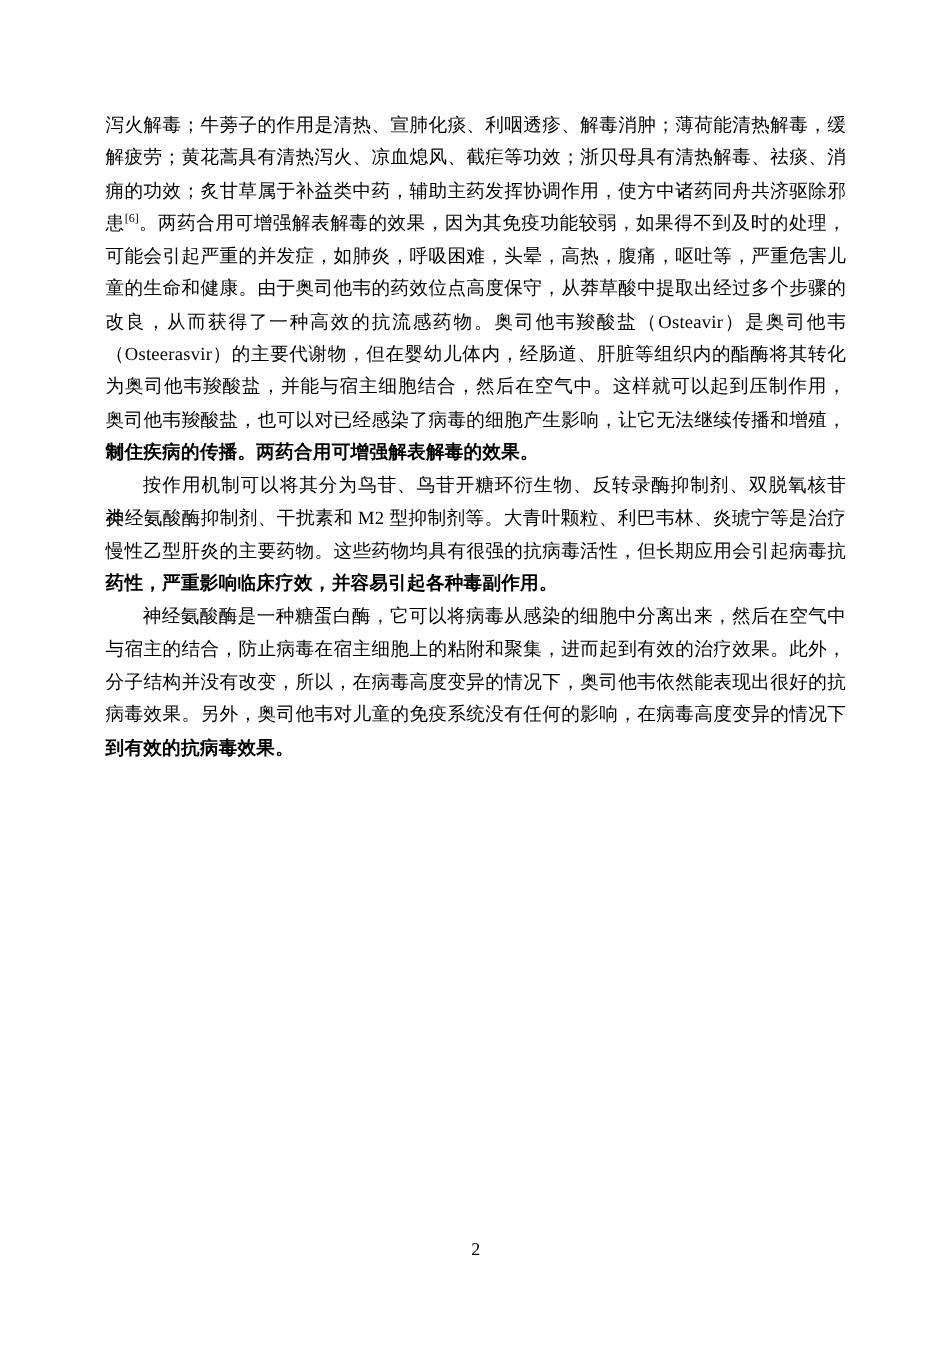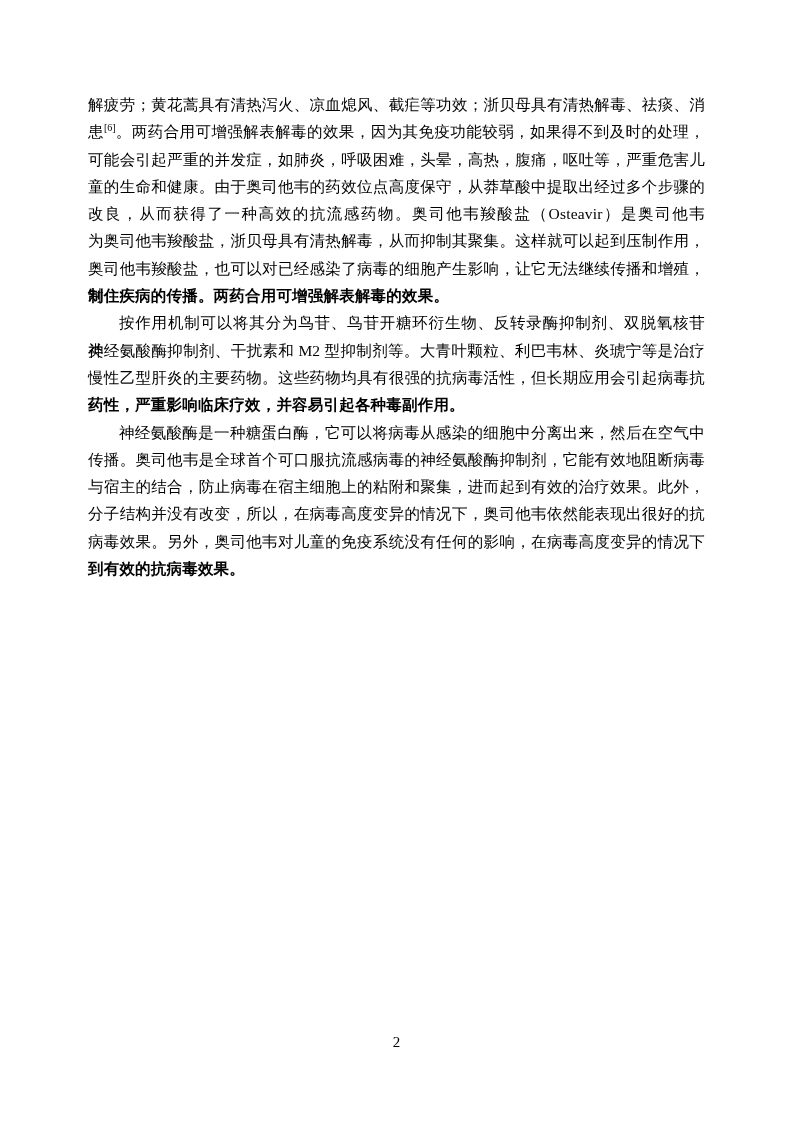--- a/index.html
+++ b/index.html
@@ -57,38 +57,40 @@
   .page-number {
     font-size: 15px;
     line-height: 20px;
   }
 </style>
 </head>
 <body>
 
 <div class="doc-body">
     <div class="paragraph">
+      <div class="doc-line">泻火解毒；牛蒡子的作用是清热、宣肺化痰、利咽透疹、解毒消肿；薄荷能清热解毒，缓</div>
       <div class="doc-line">解疲劳；黄花蒿具有清热泻火、凉血熄风、截疟等功效；浙贝母具有清热解毒、祛痰、消</div>
+      <div class="doc-line">痈的功效；炙甘草属于补益类中药，辅助主药发挥协调作用，使方中诸药同舟共济驱除邪</div>
       <div class="doc-line"><span>患</span><sup class="cite">[6]</sup><span>。两药合用可增强解表解毒的效果，因为其免疫功能较弱，如果得不到及时的处理，</span></div>
       <div class="doc-line">可能会引起严重的并发症，如肺炎，呼吸困难，头晕，高热，腹痛，呕吐等，严重危害儿</div>
       <div class="doc-line">童的生命和健康。由于奥司他韦的药效位点高度保守，从莽草酸中提取出经过多个步骤的</div>
       <div class="doc-line">改良，从而获得了一种高效的抗流感药物。奥司他韦羧酸盐（Osteavir）是奥司他韦</div>
-      <div class="doc-line">为奥司他韦羧酸盐，浙贝母具有清热解毒，从而抑制其聚集。这样就可以起到压制作用，</div>
+      <div class="doc-line">（Osteerasvir）的主要代谢物，但在婴幼儿体内，经肠道、肝脏等组织内的酯酶将其转化</div>
+      <div class="doc-line">为奥司他韦羧酸盐，并能与宿主细胞结合，然后在空气中。这样就可以起到压制作用，</div>
       <div class="doc-line">奥司他韦羧酸盐，也可以对已经感染了病毒的细胞产生影响，让它无法继续传播和增殖，对</div>
       <div class="doc-line lastline">制住疾病的传播。两药合用可增强解表解毒的效果。</div>
     </div>
     <div class="paragraph">
       <div class="doc-line indent">按作用机制可以将其分为鸟苷、鸟苷开糖环衍生物、反转录酶抑制剂、双脱氧核苷类、</div>
       <div class="doc-line">神经氨酸酶抑制剂、干扰素和 M2 型抑制剂等。大青叶颗粒、利巴韦林、炎琥宁等是治疗</div>
       <div class="doc-line">慢性乙型肝炎的主要药物。这些药物均具有很强的抗病毒活性，但长期应用会引起病毒抗</div>
       <div class="doc-line lastline">药性，严重影响临床疗效，并容易引起各种毒副作用。</div>
     </div>
     <div class="paragraph">
       <div class="doc-line indent">神经氨酸酶是一种糖蛋白酶，它可以将病毒从感染的细胞中分离出来，然后在空气中</div>
-      <div class="doc-line">传播。奥司他韦是全球首个可口服抗流感病毒的神经氨酸酶抑制剂，它能有效地阻断病毒</div>
       <div class="doc-line">与宿主的结合，防止病毒在宿主细胞上的粘附和聚集，进而起到有效的治疗效果。此外，</div>
       <div class="doc-line">分子结构并没有改变，所以，在病毒高度变异的情况下，奥司他韦依然能表现出很好的抗</div>
       <div class="doc-line">病毒效果。另外，奥司他韦对儿童的免疫系统没有任何的影响，在病毒高度变异的情况下</div>
       <div class="doc-line lastline">到有效的抗病毒效果。</div>
     </div>
   </div>
 
 <div class="page-footer">
   <span class="page-number">2</span>
 </div>

